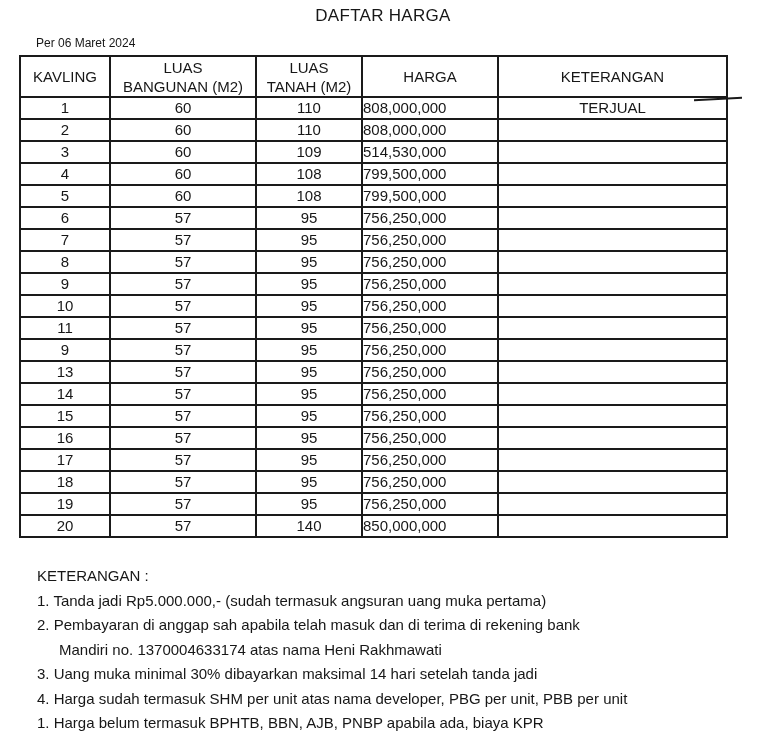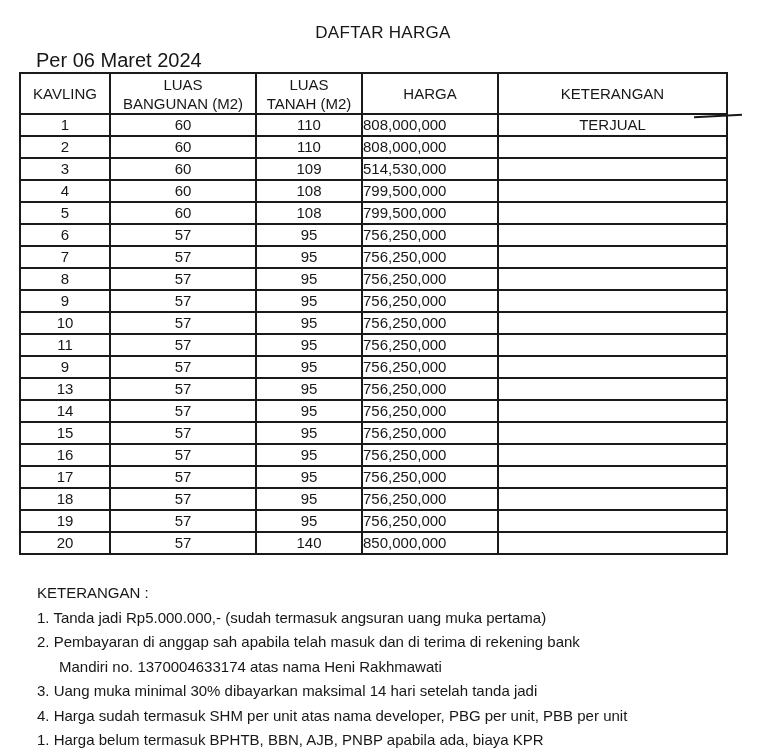--- a/index.html
+++ b/index.html
@@ -7,29 +7,29 @@
   body {
     width: 766px; height: 755px;
     font-family: "Liberation Sans", sans-serif;
     color: #171717;
     overflow: hidden;
     position: relative;
   }
   .page { width: 766px; height: 755px; position: relative; }
 
   .title {
-    margin-top: 22px;
+    margin-top: 5px;
     text-align: center;
     font-size: 17px;
     line-height: 22px;
     letter-spacing: 0.3px;
   }
   .date-line {
     margin: 7px 0 3px 36px;
-    font-size: 20px;
+    font-size: 12px;
     line-height: 18px;
   }
 
   table.price-table {
     border-collapse: collapse;
     table-layout: fixed;
     width: 707px;
     margin-left: 19px;
   }
   table.price-table th,

